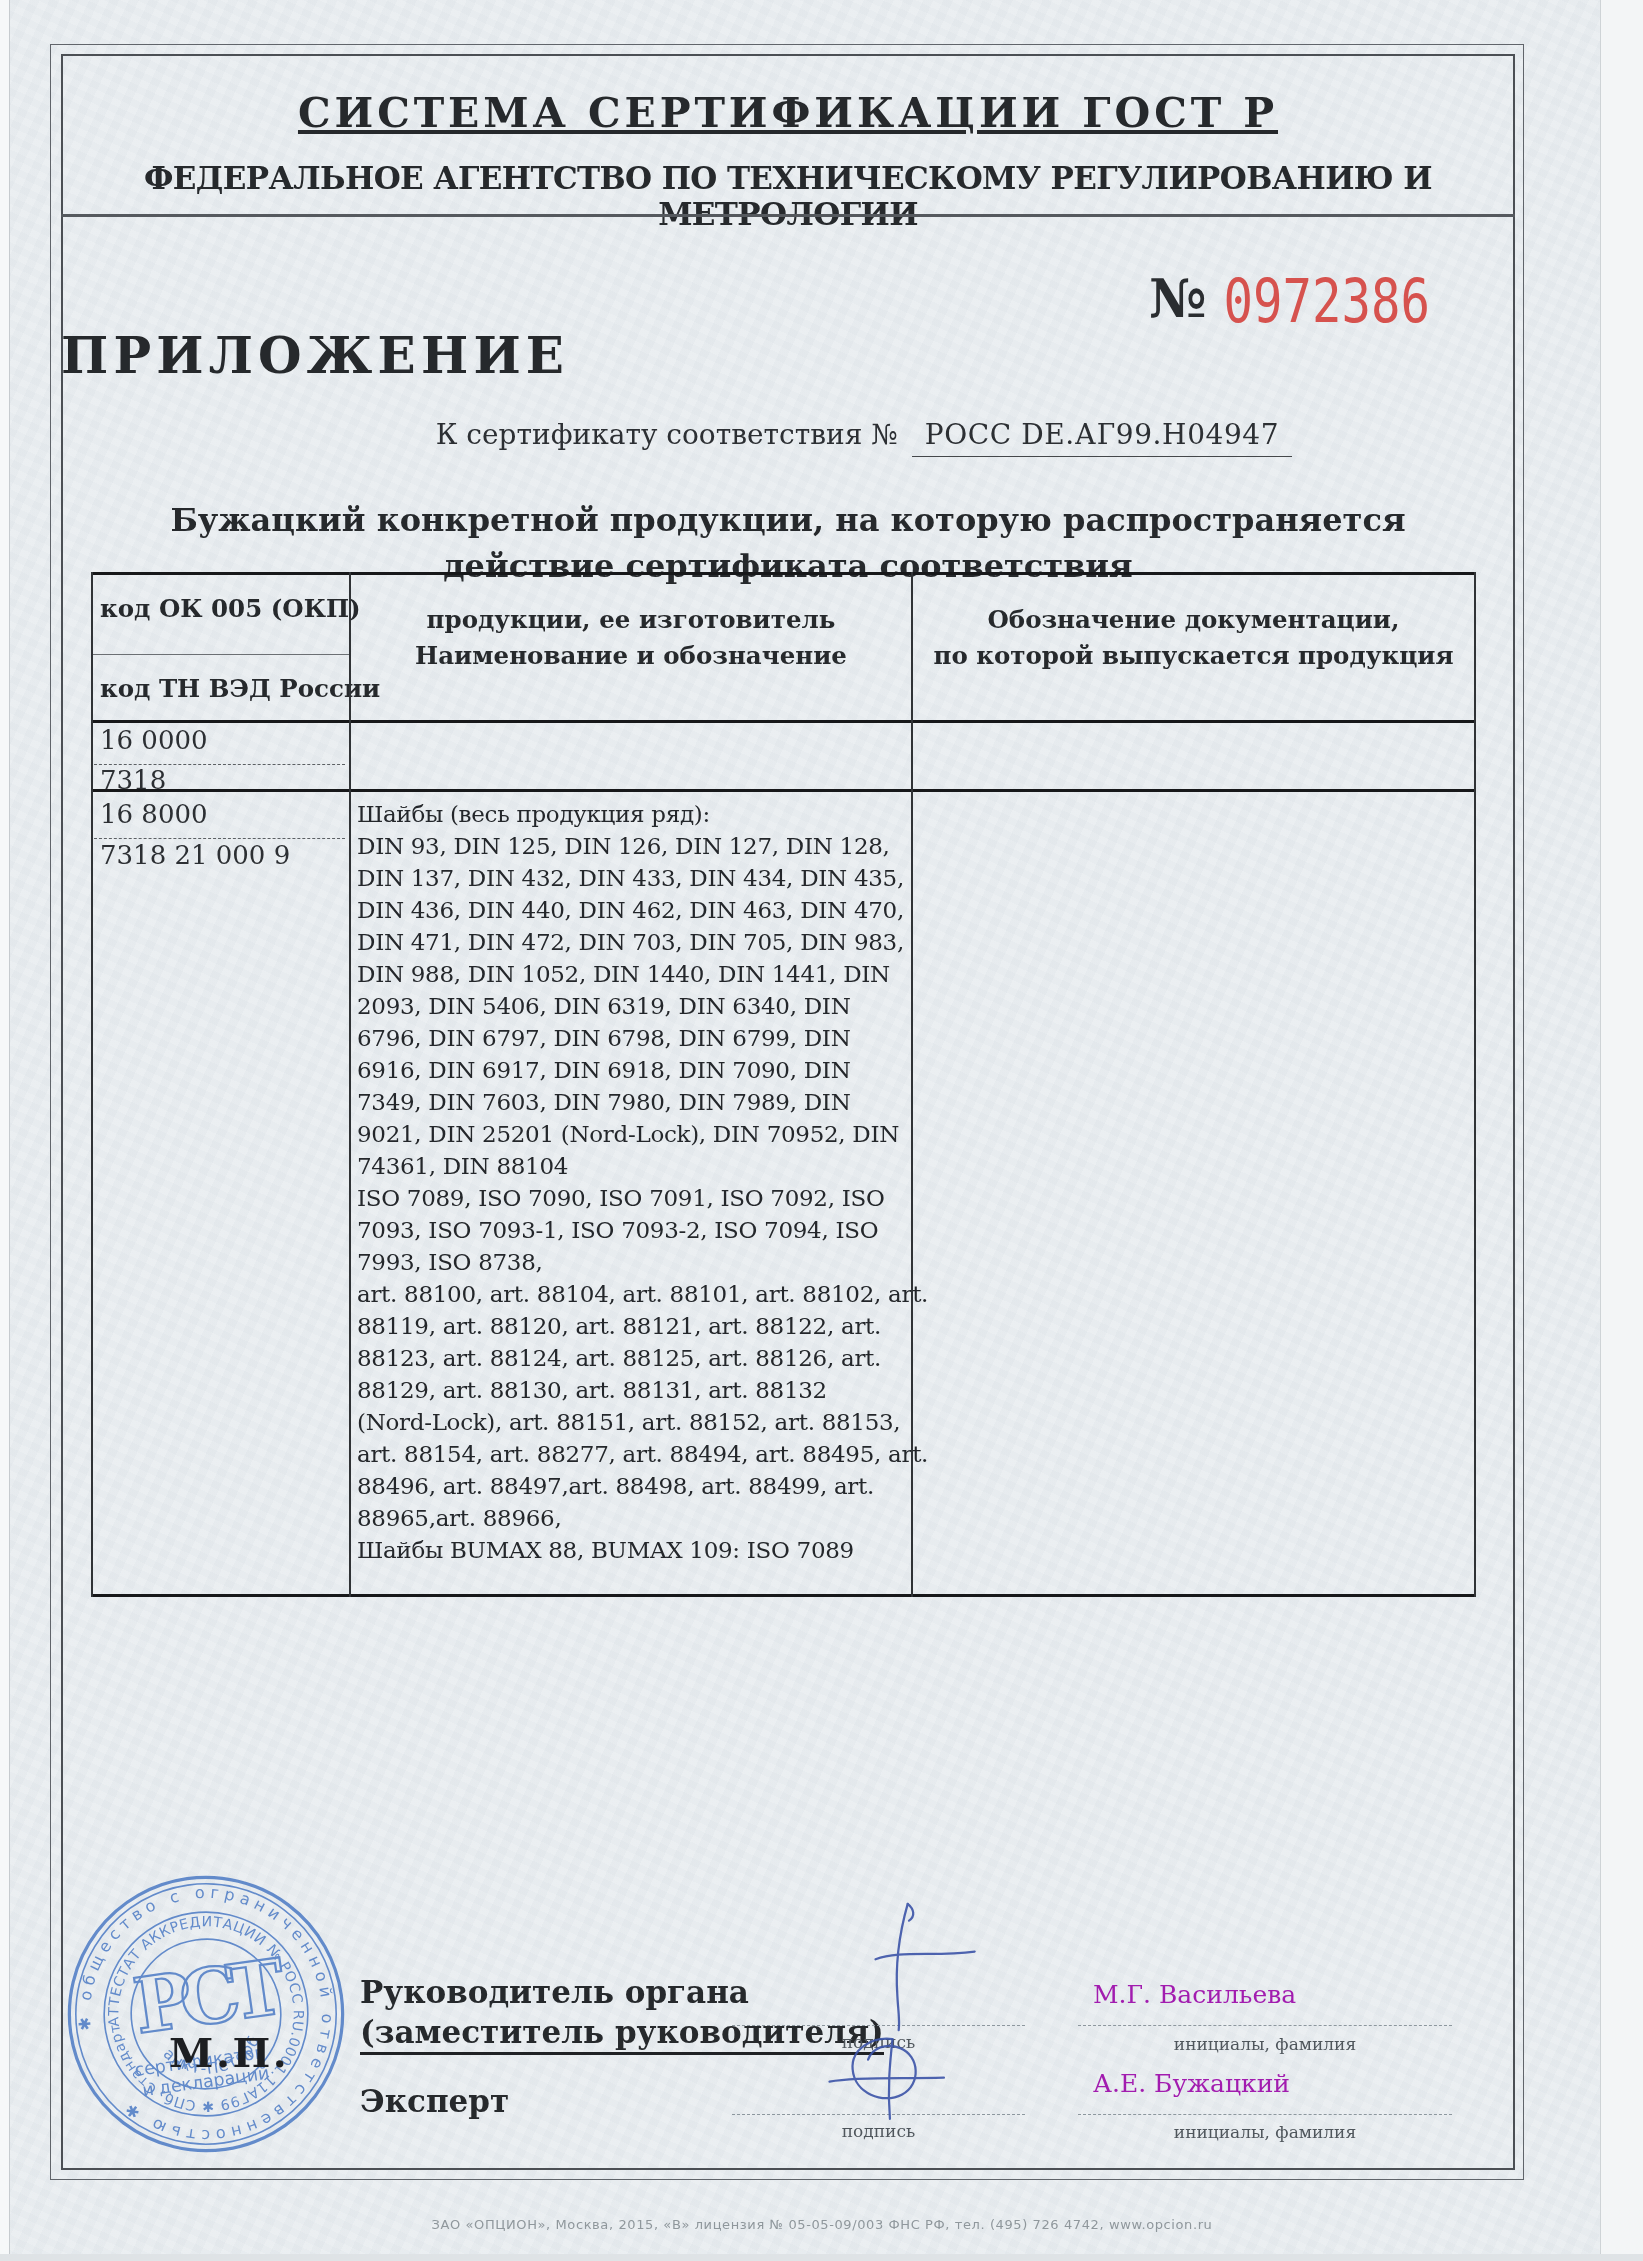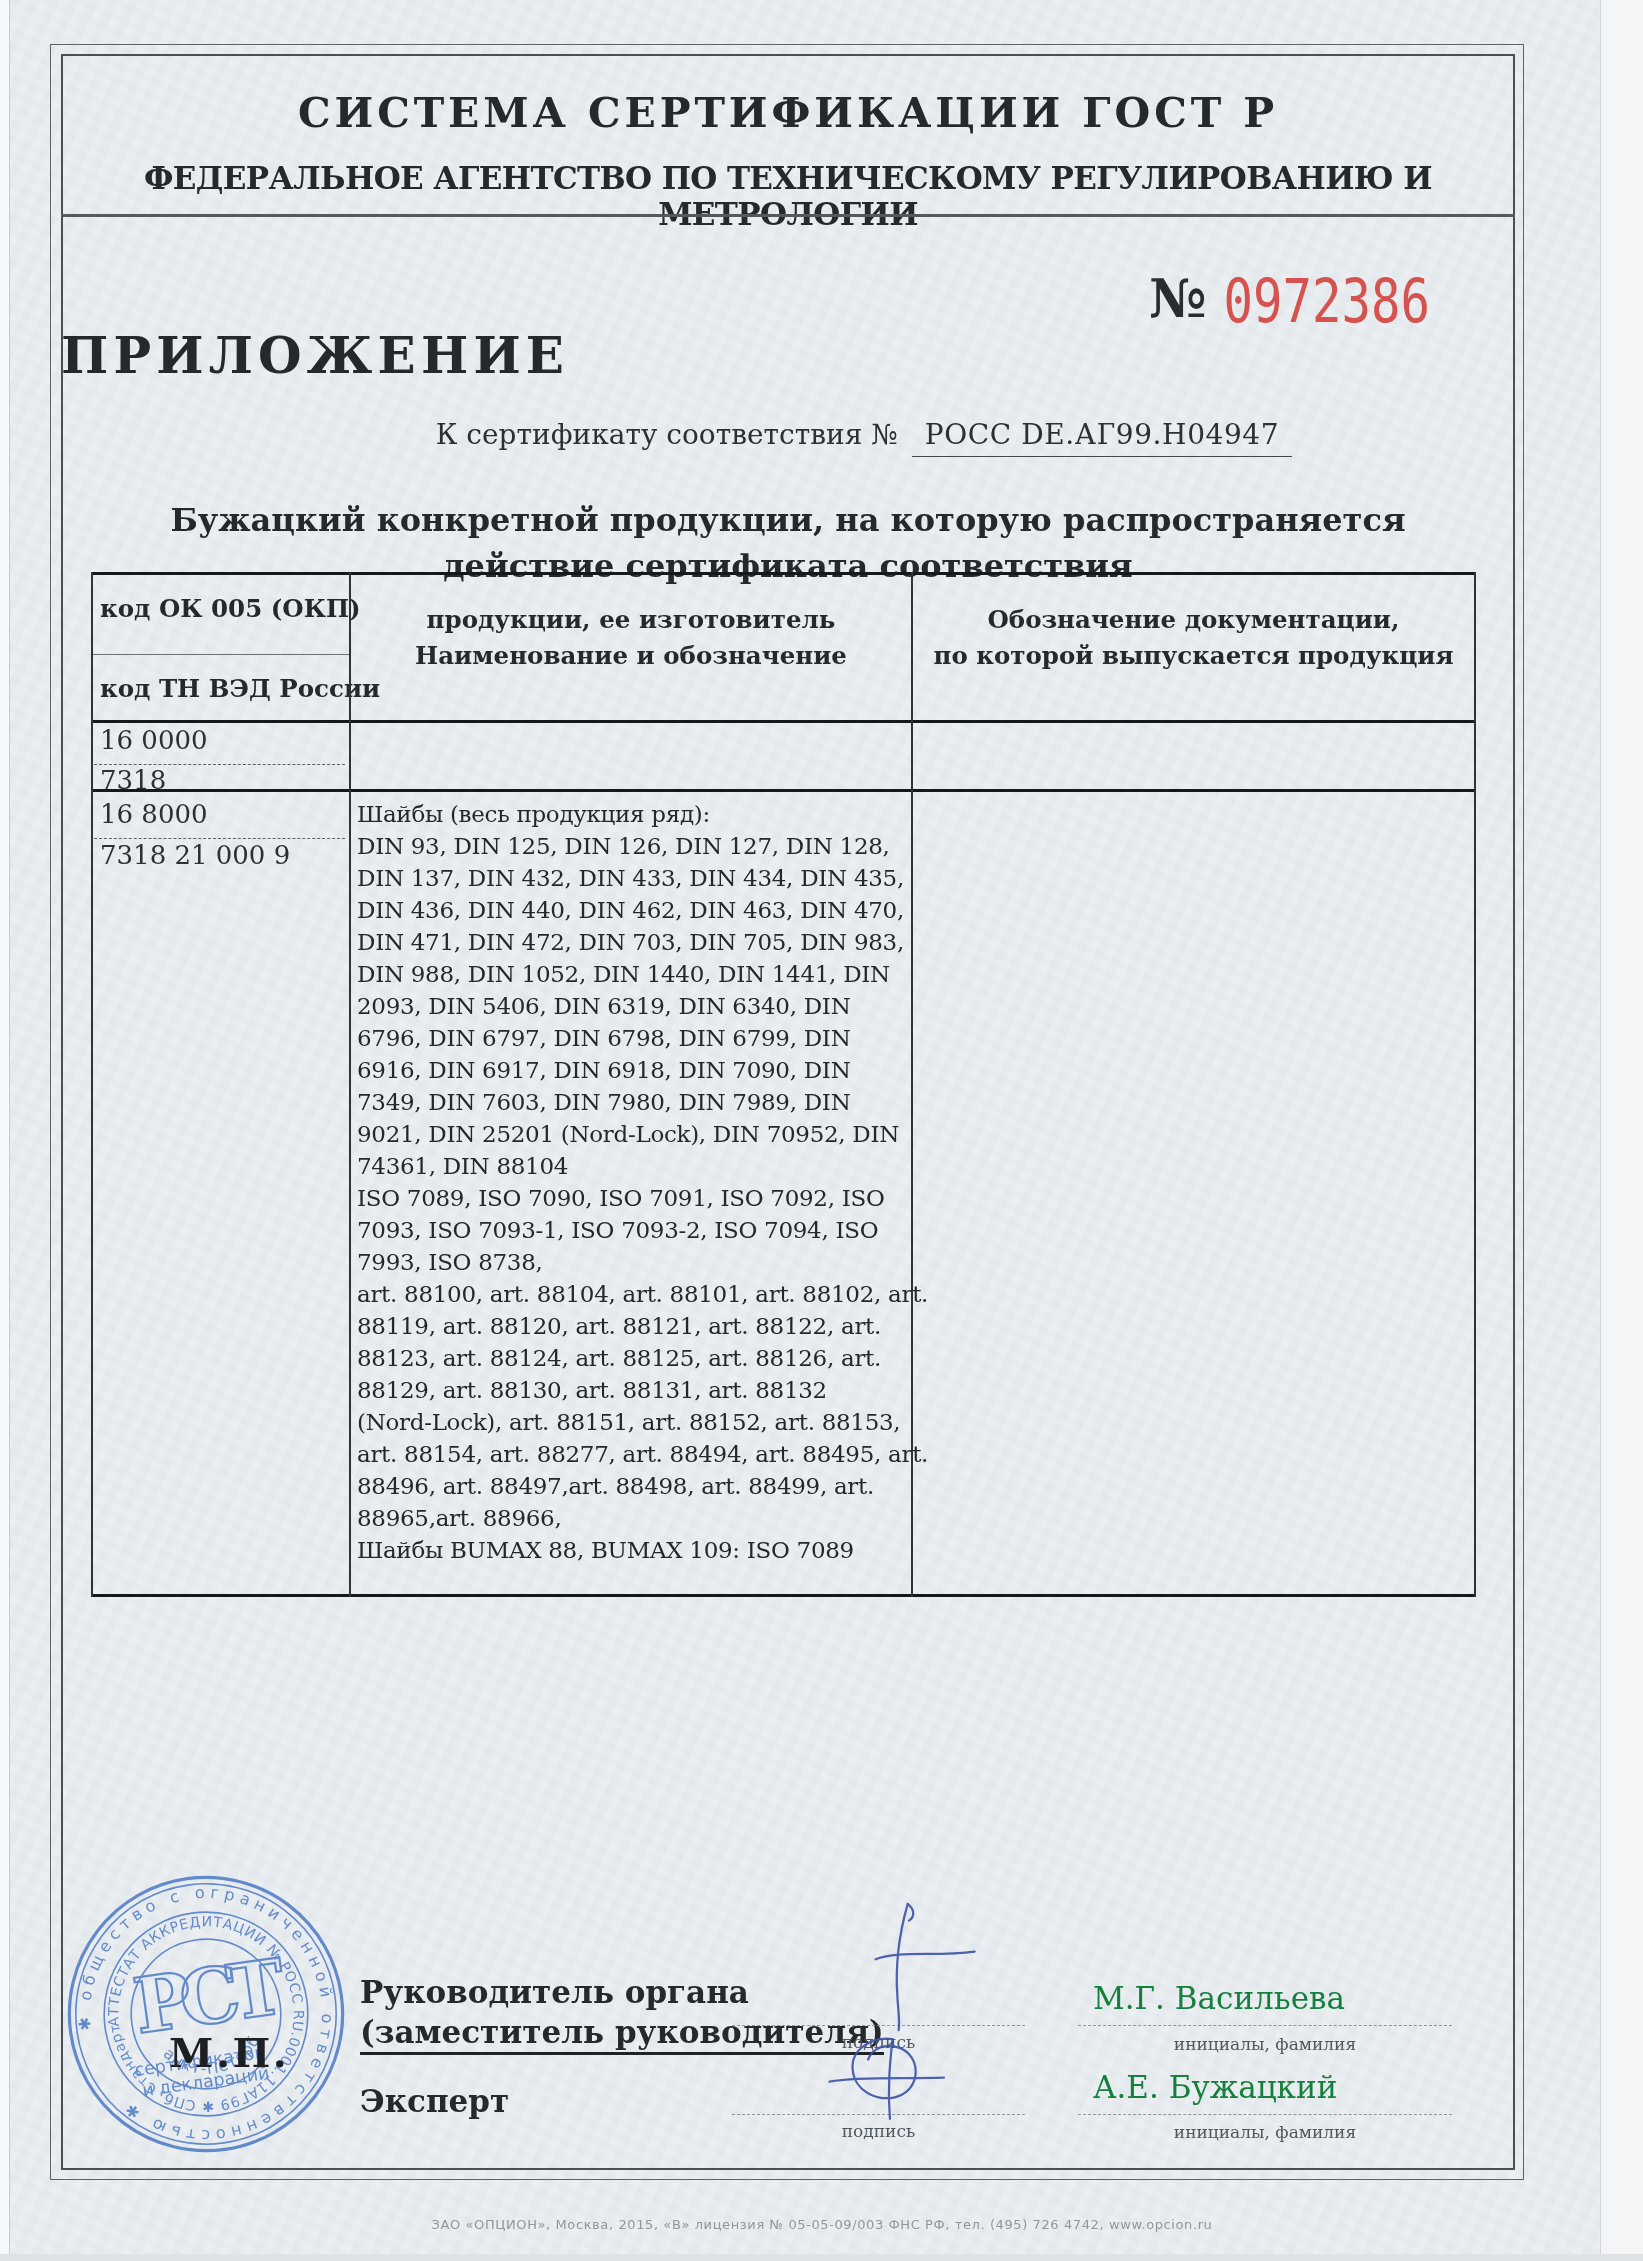--- a/index.html
+++ b/index.html
@@ -17,21 +17,21 @@
   }
   .abs{position:absolute;}
   
   .edge-left{left:0;top:0;width:9px;height:2261px;background:#f6f8f9;border-right:1.3px solid #c6cbcf;}
   .edge-right{left:1600px;top:0;width:44px;height:2261px;background:#f3f5f6;border-left:1.3px solid #ced3d6;}
   .edge-bottom{left:0;top:2254px;width:1644px;height:7.7px;background:#dfe3e6;}
   
   .outer-frame{left:50px;top:44px;width:1474px;height:2136px;border:1.9px solid #60646a;box-sizing:border-box;}
   .inner-frame{left:61px;top:54px;width:1454px;height:2116px;border:2.6px solid #4b4f54;box-sizing:border-box;}
   
-  .hdr1{left:61px;top:89px;width:1454px;text-align:center;font-size:41px;font-weight:bold;letter-spacing:3.9px;color:#26292c;}
+  .hdr1{left:61px;top:89px;width:1454px;text-align:center;font-size:41px;font-weight:bold;letter-spacing:3.9px;color:#26292c;text-decoration:underline;}
   .hdr2{left:61px;top:160px;width:1454px;text-align:center;font-size:31px;font-weight:bold;letter-spacing:-0.6px;color:#26292c;}
   .hdr-divider{left:61px;top:214px;width:1454px;height:2.6px;background:#55595e;}
   
   .doc-num{left:1149px;top:272px;display:flex;align-items:flex-start;}
   .doc-num .nsign{font-size:53px;font-weight:bold;line-height:1;color:#2a2d30;}
   .doc-num .digits{font-family:"DejaVu Sans Mono","Liberation Mono",monospace;font-size:49px;line-height:1;margin-left:17px;transform:scaleY(1.22);transform-origin:top;}
   
   .title{left:61px;top:326px;width:1454px;text-align:left;font-size:50px;font-weight:bold;letter-spacing:5.2px;color:#26292c;}
   .cert-line{left:61px;top:418px;width:1606px;text-align:center;font-size:28px;color:#2c2f33;}
   .cert-line .num{border-bottom:1.9px solid #44474a;padding:0 13px 5.2px 13px;margin-left:14px;letter-spacing:0.6px;}
@@ -46,21 +46,21 @@
   .th-c2,.th-c3{text-align:center;line-height:36px;}
   .code{position:absolute;font-size:26px;color:#2c2f33;}
   .dots{position:absolute;border-top:1.9px dashed #5c6064;width:251px;left:2.6px;}
   .plines{position:absolute;left:266px;top:226px;width:553px;font-size:23px;line-height:32px;letter-spacing:-0.3px;white-space:nowrap;color:#24272b;}
   .doccell{position:absolute;left:828px;width:548px;font-size:23px;color:#24272b;}
   
   .role{position:absolute;font-size:31px;font-weight:bold;color:#26292c;}
   .role .ul{border-bottom:3.9px solid #202225;padding-bottom:1.9px;}
   .sigline{position:absolute;border-top:1.3px dashed #8d979e;height:0;}
   .cap{position:absolute;font-size:17px;color:#4f565c;text-align:center;}
-  .pname{position:absolute;font-size:31px;color:#15803d;}
+  .pname{position:absolute;font-size:25px;color:#a21caf;}
   .mp{position:absolute;left:169px;top:2029px;font-size:40px;font-weight:bold;letter-spacing:2.6px;color:#1d1f22;}
   
   .footer{left:0;top:2217px;width:1644px;text-align:center;font-family:"DejaVu Sans","Liberation Sans",sans-serif;font-size:13px;letter-spacing:0.6px;color:#8f979c;}
   svg{display:block;}
 </style>
 </head>
 <body>
 
 <div class="abs texture"></div>
 <div class="abs edge-left"></div>

